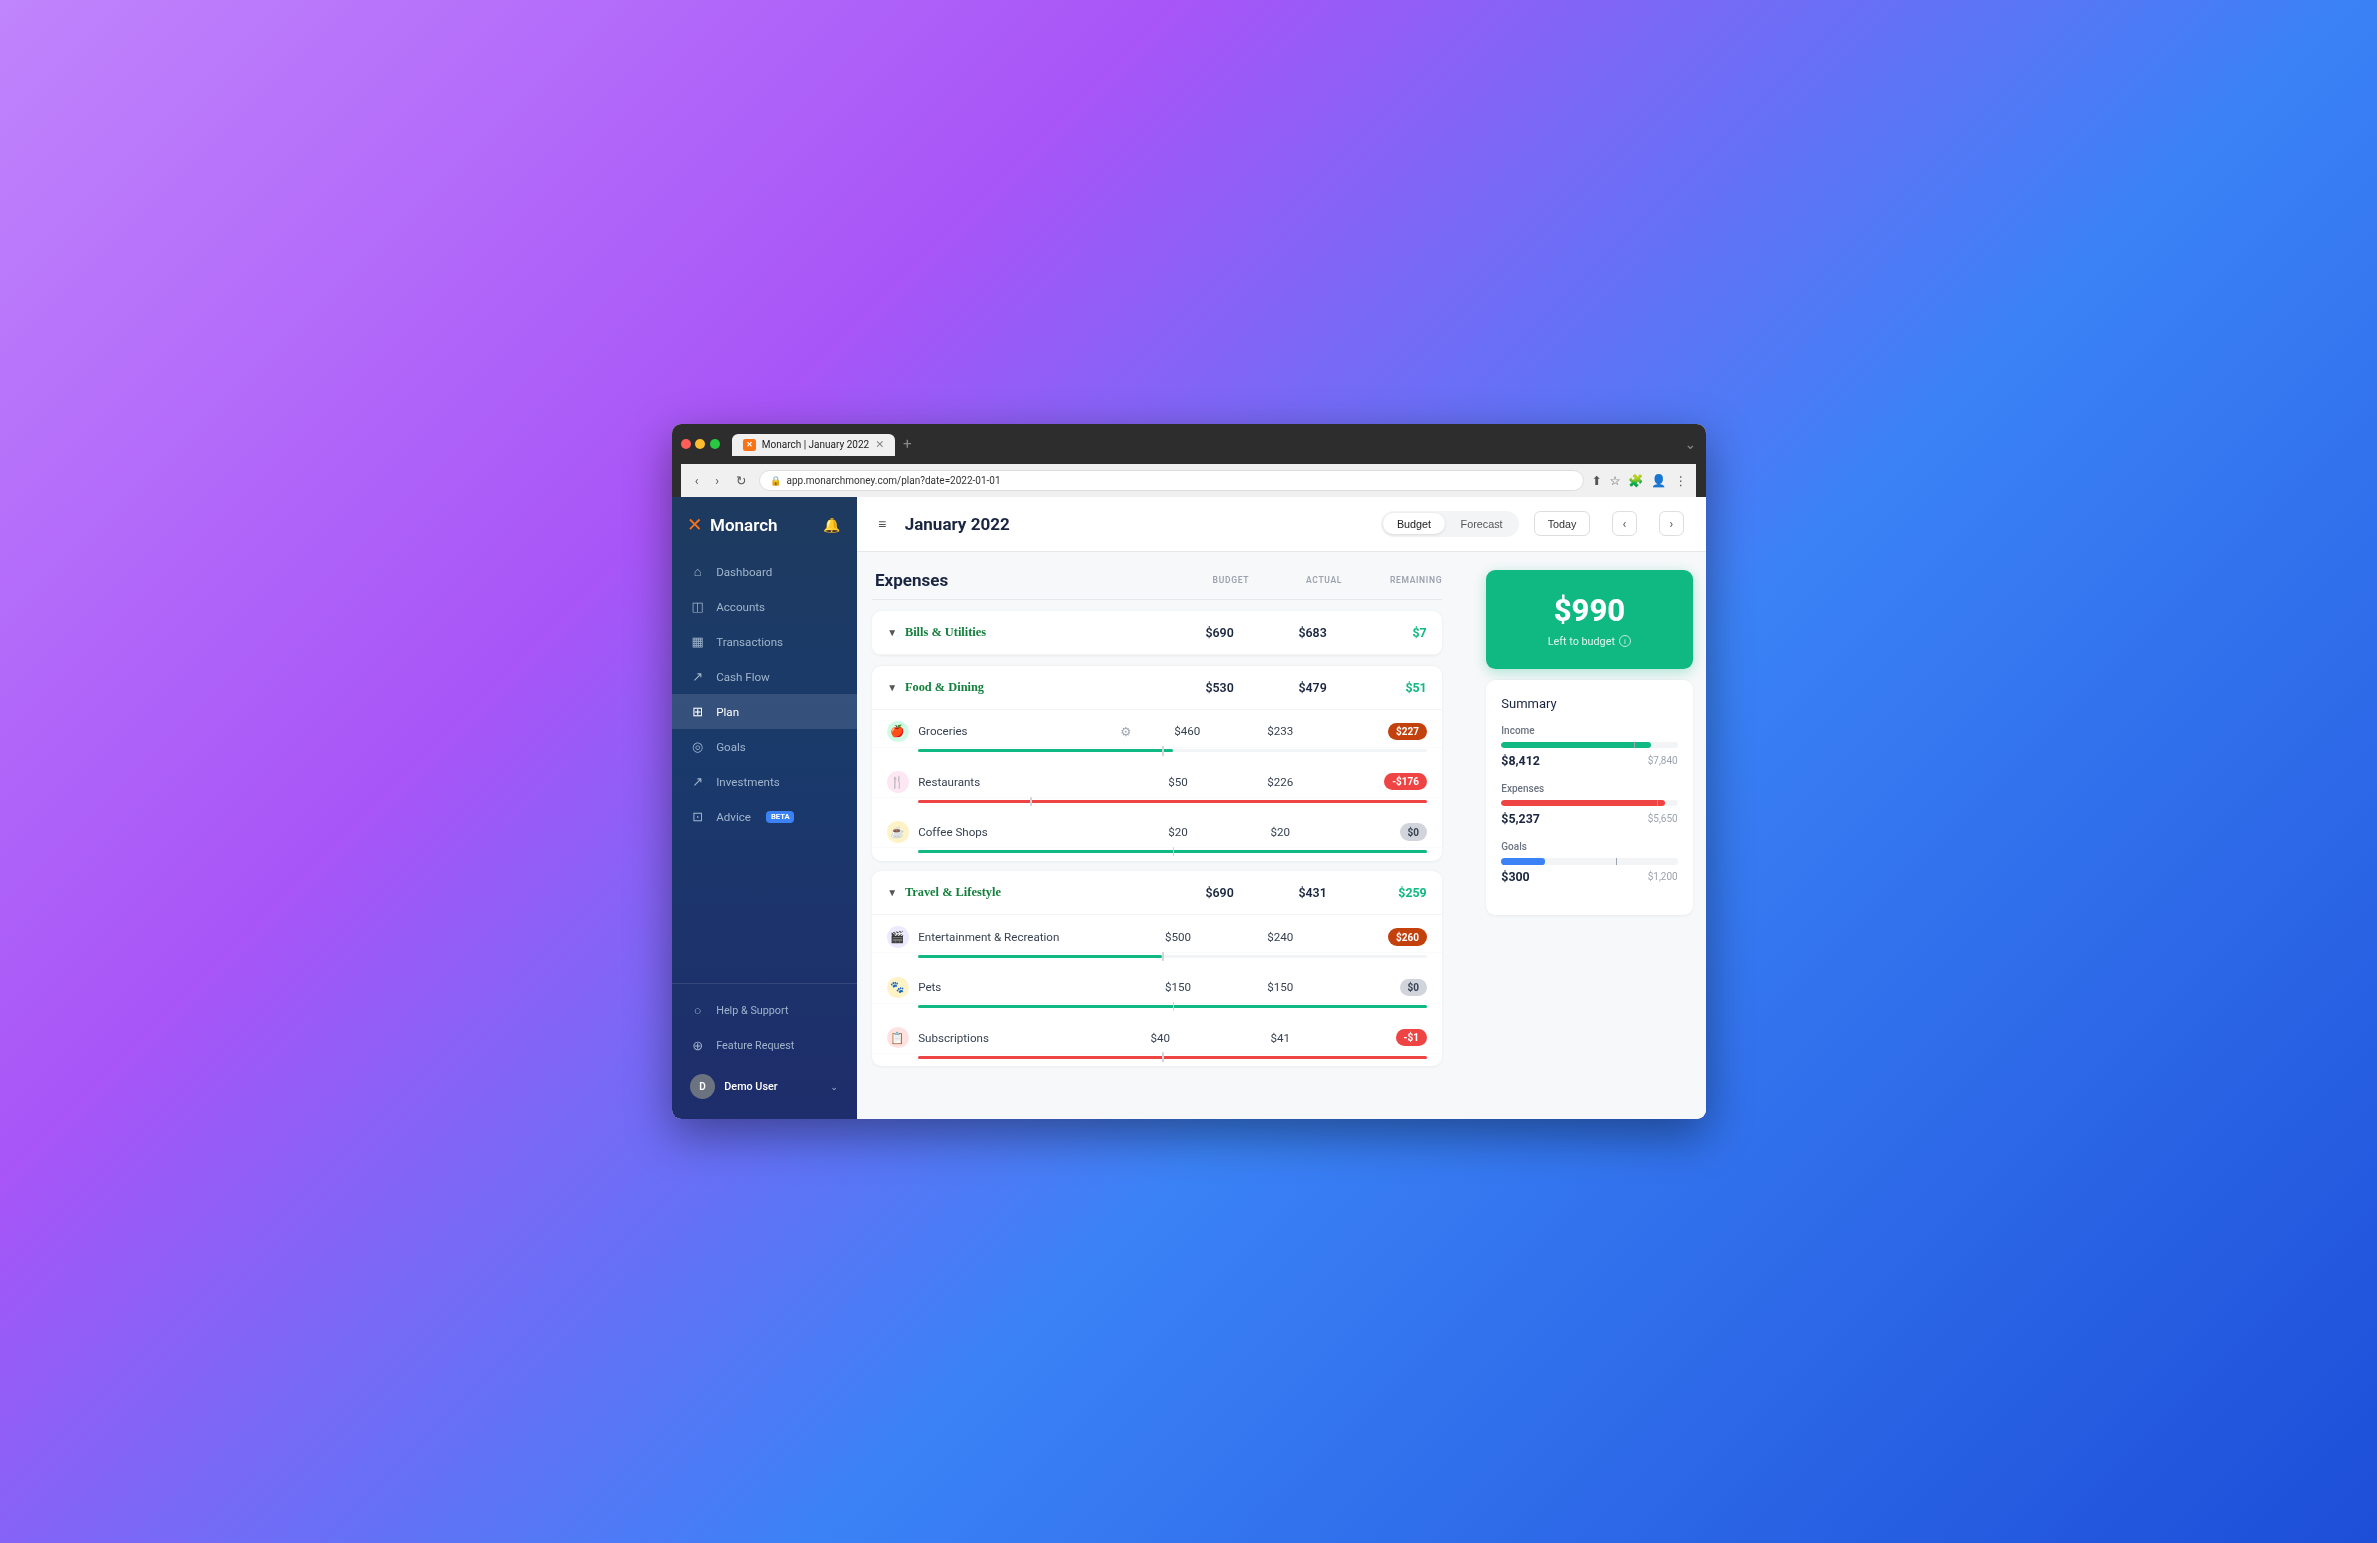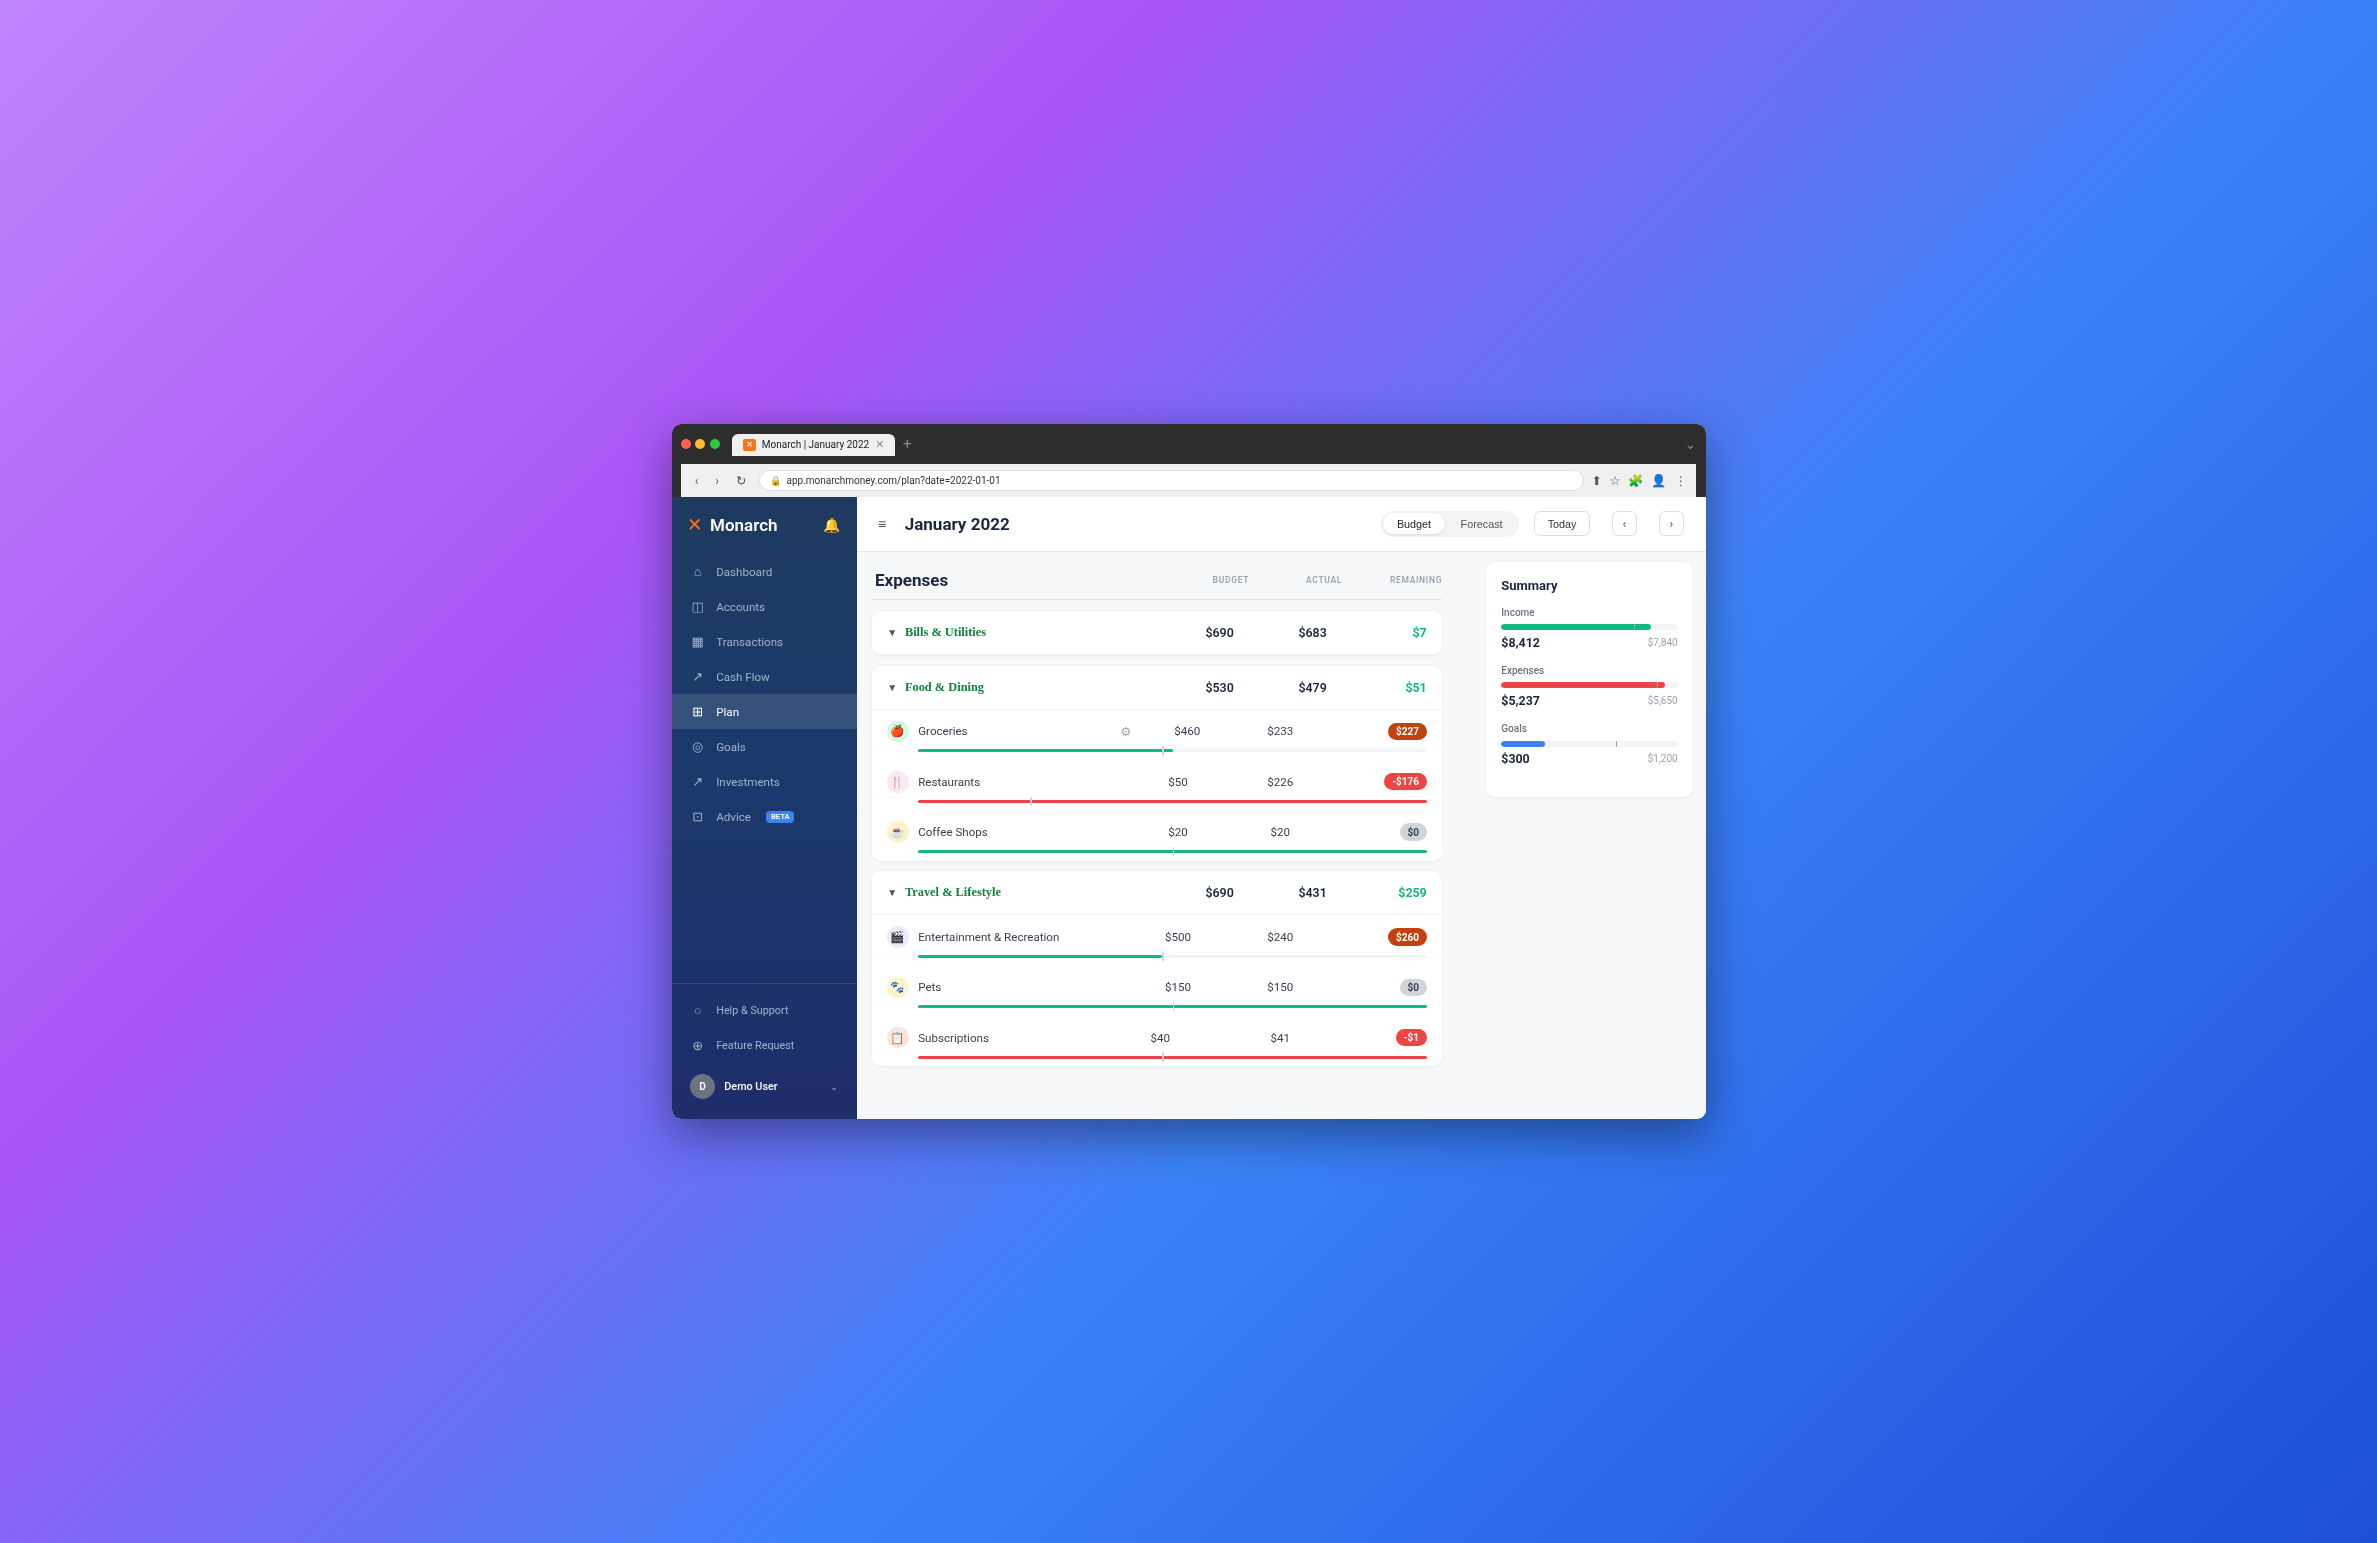--- a/index.html
+++ b/index.html
@@ -430,21 +430,21 @@
       font-size: 7.7px; color: rgba(255,255,255,0.8);
     }
     
     .summary-card {
       background: #fff;
       border-radius: 9.3px;
       margin: 10.8px 12.4px;
       padding: 15.4px;
       box-shadow: 0 0.8px 3.1px rgba(0,0,0,0.06);
     }
-    .summary-title { font-size: 13px; font-weight: 700; color: #1a2540; margin-bottom: 14px; }
+    .summary-title { font-size: 13px; font-weight: 400; color: #1a2540; margin-bottom: 14px; }
     .summary-section { margin-bottom: 15.4px; }
     .summary-section-title { font-size: 10px; font-weight: 500; color: #6b7280; margin-bottom: 6.2px; }
     .summary-bar-outer {
       height: 6.2px;
       background: #f3f4f6;
       border-radius: 3.1px;
       margin-bottom: 4.6px;
       position: relative;
       overflow: hidden;
     }
@@ -744,20 +744,27 @@
                   <div class="progress-marker" style="left:48%;"></div>
                 </div>
               </div>
             </div>
           </div>
 
         </div>
 
         <div class="right-panel">
 
+          <div class="left-to-budget-card">
+            <div class="ltb-amount">$990</div>
+            <div class="ltb-label">
+              <span>Left to budget</span>
+              <div class="info-icon">i</div>
+            </div>
+          </div>
 
           <div class="summary-card">
             <div class="summary-title">Summary</div>
 
             <div class="summary-section">
               <div class="summary-section-title">Income</div>
               <div class="summary-bar-outer">
                 <div class="summary-bar-fill income" style="width:85%;"></div>
                 <div class="summary-marker" style="left:75%;"></div>
               </div>

